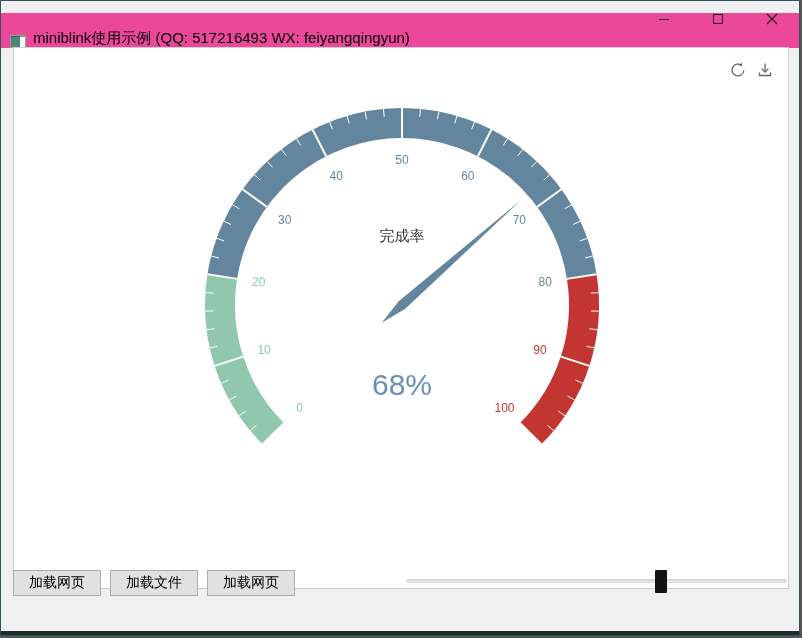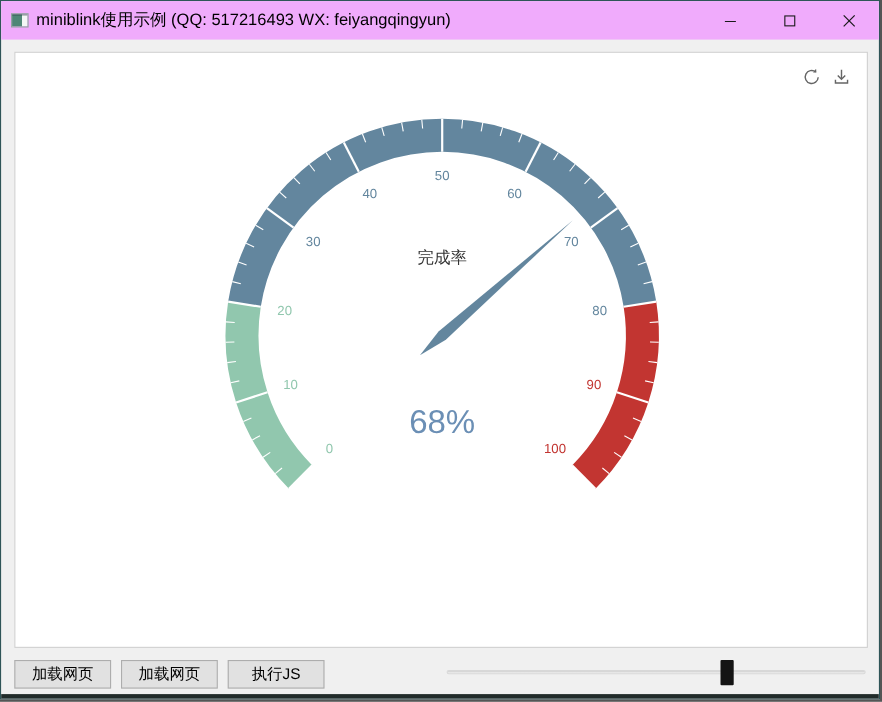--- a/index.html
+++ b/index.html
@@ -3,43 +3,43 @@
 <meta charset="utf-8">
 <style>
   html,body{margin:0;padding:0;background:#555;}
   *{box-sizing:border-box;font-family:"Liberation Sans","DejaVu Sans",sans-serif;}
   .window{
     position:relative;width:800px;height:636px;
     border:1px solid #2f5558;background:#f0f0f0;overflow:hidden;
   }
   
   .titlebar{
-    position:absolute;left:0;top:0;width:100%;height:35px;
-    background:#f0abfc;display:flex;align-items:center;padding-left:9px;
+    position:absolute;left:0;top:12px;width:100%;height:35px;
+    background:#ec4899;display:flex;align-items:flex-end;padding-left:9px;
   }
   .app-icon{
     width:16px;height:13px;border:1px solid #8fa3a0;
     background:linear-gradient(to right,#4f8677 0 62%,#f4f7f6 62%);
     box-shadow:inset 0 1px 0 rgba(30,60,55,.55);
     flex:0 0 auto;margin-right:7px;
   }
   .title-text{font-size:15px;color:#000;white-space:nowrap;}
   .win-controls{position:absolute;right:0;top:0;height:35px;display:flex;}
   .win-btn{width:54px;height:35px;display:flex;align-items:center;justify-content:center;cursor:default;}
   .win-btn svg{display:block;}
   
   .content{
     position:absolute;left:12px;top:46px;width:776px;height:542px;
     background:#fff;border:1px solid #cfcfcf;
   }
   .toolbox{position:absolute;top:13px;right:14px;display:flex;gap:9px;}
   .tool-icon{width:18px;height:18px;display:flex;align-items:center;justify-content:center;cursor:pointer;}
   .gauge-svg{position:absolute;left:0;top:0;}
   
-  .bottom-bar{position:absolute;left:0;top:590px;width:100%;height:41px;}
+  .bottom-bar{position:absolute;left:0;top:560px;width:100%;height:41px;}
   .btn-row{position:absolute;left:12px;top:9px;display:flex;gap:9px;}
   .tool-btn{
     width:88px;height:26px;background:#e1e1e1;border:1px solid #adadad;
     font-size:14px;color:#000;display:flex;align-items:center;justify-content:center;
     padding:0;cursor:pointer;
   }
   .slider-track{
     position:absolute;left:405px;right:12px;top:18px;height:4px;
     background:linear-gradient(#cfcfcf,#f2f2f2);
     border:1px solid #d8d8d8;border-radius:2px;
@@ -164,22 +164,22 @@
           <path d="M5.6 7.6 L9 11 L12.4 7.6" fill="none" stroke="#666" stroke-width="1.3"></path>
           <path d="M3.5 11.5 L3.5 14.5 L14.5 14.5 L14.5 11.5" fill="none" stroke="#666" stroke-width="1.3"></path>
         </svg>
       </div>
     </div>
   </div>
 
   <div class="bottom-bar">
     <div class="btn-row">
       <button class="tool-btn">加载网页</button>
+      <button class="tool-btn">加载文件</button>
       <button class="tool-btn">加载网页</button>
-      <button class="tool-btn">执行JS</button>
     </div>
     <div class="slider-track">
       <div class="slider-handle" id="slider-handle" style="left: calc(67% - 6px);"></div>
     </div>
   </div>
 
   <div class="bottom-strip"></div>
 </div>
 
 </body></html>

